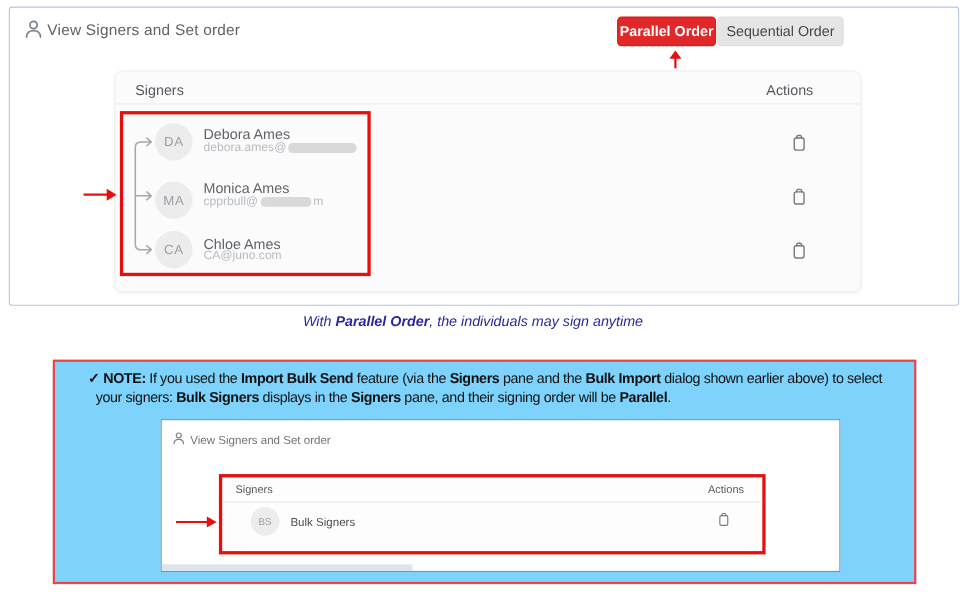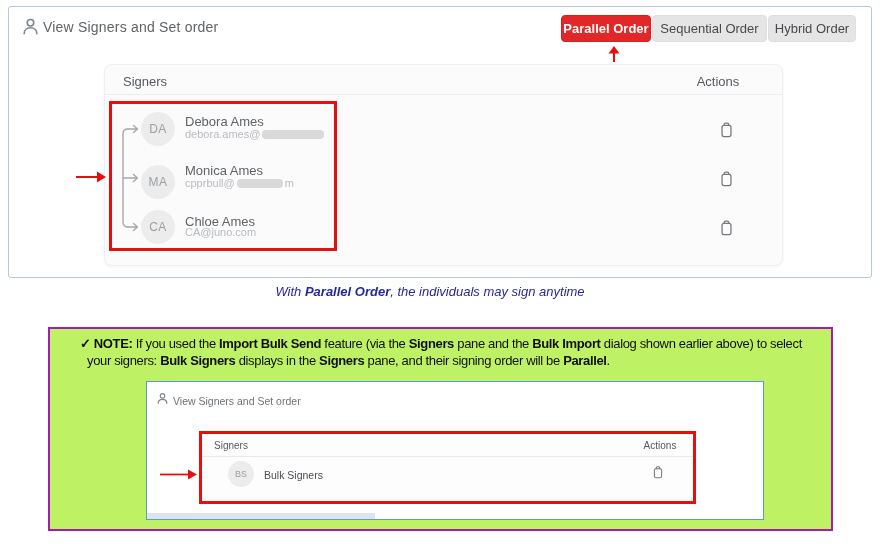--- a/index.html
+++ b/index.html
@@ -38,21 +38,21 @@
   .s-email{left:80px;font-size:11px;color:#b7bbc0;display:flex;align-items:center;gap:2px;white-space:nowrap;}
   .redact{height:9px;background:#d9d9d9;border-radius:4px;filter:blur(.6px);display:inline-block;}
   .trash-btn{background:none;border:none;padding:0;cursor:pointer;color:#75797e;}
 
   
   .caption{left:0;top:284px;width:860px;text-align:center;font-size:13px;
     font-style:italic;color:#28289b;}
 
   
   .note-box{left:48px;top:327px;width:785px;height:204px;box-sizing:border-box;
-    background:#bef264;border:2px solid #a21caf;}
+    background:#7dd3fc;border:2px solid #ef4444;}
   .note-text{left:30px;top:6px;font-size:13px;line-height:17px;color:#101010;
     letter-spacing:-.35px;white-space:nowrap;}
   .note-line2{padding-left:7px;}
 
   
   .mini-shot{left:96px;top:52px;width:616px;height:137px;background:#fff;
     border:1px solid #5b9bd5;overflow:hidden;}
   .mini-title{left:26px;top:13px;font-size:10.5px;color:#6d7378;}
   .mini-person{left:9px;top:10px;color:#7d858c;}
   .mini-rect{left:52px;top:49px;width:497px;height:73px;box-sizing:border-box;
@@ -89,21 +89,20 @@
 
   <span class="abs person-ic">
     <svg width="19" height="19">
         <use href="#i-person"></use>
       </svg>
   </span>
   <span class="abs panel-title">View Signers and Set order</span>
 
   <button class="abs order-btn active btn-parallel">Parallel Order</button>
   <button class="abs order-btn btn-sequential">Sequential Order</button>
-  <button class="abs order-btn btn-hybrid">Hybrid Order</button>
 
   <span class="abs" style="left:598px;top:38px;">
     <svg width="14" height="18">
       <line x1="7" y1="17" x2="7" y2="7" stroke="#e60f0f" stroke-width="2"></line>
       <polygon points="1.5,8.5 7,1 12.5,8.5" fill="#e60f0f"></polygon>
     </svg>
   </span>
 
   <div class="abs card">
     <span class="abs col-head head-signers">Signers</span>

